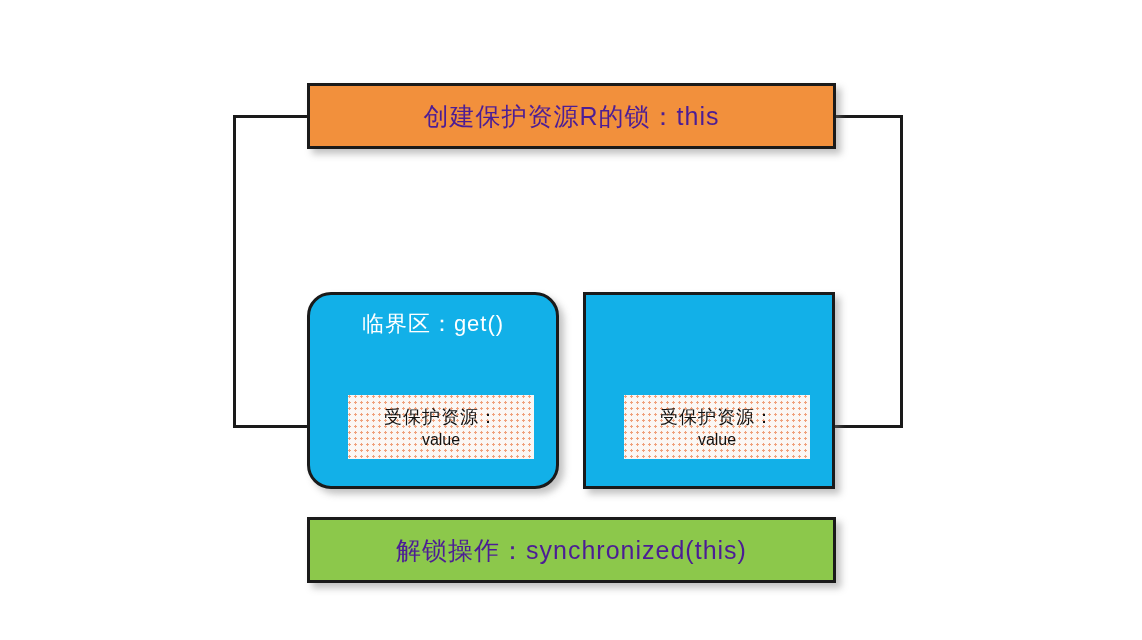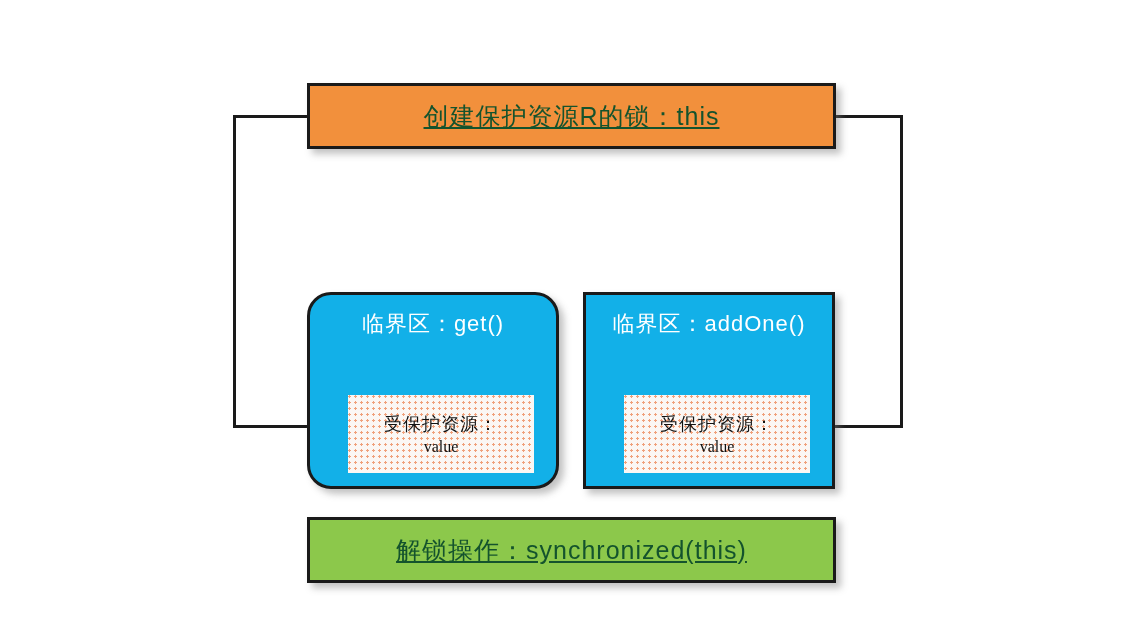--- a/index.html
+++ b/index.html
@@ -22,27 +22,26 @@
     position: absolute;
     box-sizing: border-box;
     border: 3px solid #1a1a1a;
     box-shadow: 5px 5px 7px rgba(120,120,120,0.45);
     display: flex;
     align-items: center;
     justify-content: center;
   }
 
   .box-label {
-    color: #14532d;
+    color: #4c1d95;
     font-size: 25px;
     letter-spacing: 1px;
     white-space: nowrap;
     text-align: center;
     font-family: "Liberation Sans", sans-serif;
-    text-decoration: underline;
   }
 
   #box-lock-create { left: 307px; top: 83px; width: 529px; height: 66px; background: #F2903C; }
   #box-lock-acquire { left: 307px; top: 188px; width: 529px; height: 66px; background: #8CC84B; }
   #box-lock-release { left: 307px; top: 517px; width: 529px; height: 66px; background: #8CC84B; }
 
   .critical-section {
     position: absolute;
     box-sizing: border-box;
     border: 3px solid #1a1a1a;
@@ -62,31 +61,30 @@
     font-size: 22px;
     letter-spacing: 1px;
     white-space: nowrap;
   }
 
   .resource-box {
     position: absolute;
     left: 38px;
     top: 100px;
     width: 186px;
-    height: 78px;
+    height: 64px;
     background-color: #fbf7f4;
     background-image:
       radial-gradient(circle at 1.5px 1.5px, #f0a07a 1.1px, transparent 1.3px);
     background-size: 6px 6px;
     display: flex;
     flex-direction: column;
     align-items: center;
     justify-content: center;
     gap: 2px;
-    font-family: Liberation Serif, serif;
   }
   .resource-line1 {
     color: #111111;
     font-size: 18px;
     letter-spacing: 1px;
     white-space: nowrap;
   }
   .resource-line2 {
     color: #111111;
     font-size: 16px;
@@ -133,21 +131,20 @@
 
   <div class="critical-section" id="cs-get">
     <div class="cs-title">临界区：get()</div>
     <div class="resource-box">
       <div class="resource-line1">受保护资源：</div>
       <div class="resource-line2">value</div>
     </div>
   </div>
 
   <div class="critical-section" id="cs-addone">
-    <div class="cs-title">临界区：addOne()</div>
     <div class="resource-box">
       <div class="resource-line1">受保护资源：</div>
       <div class="resource-line2">value</div>
     </div>
   </div>
 
   <div class="box" id="box-lock-release">
     <span class="box-label">解锁操作：synchronized(this)</span>
   </div>
 

